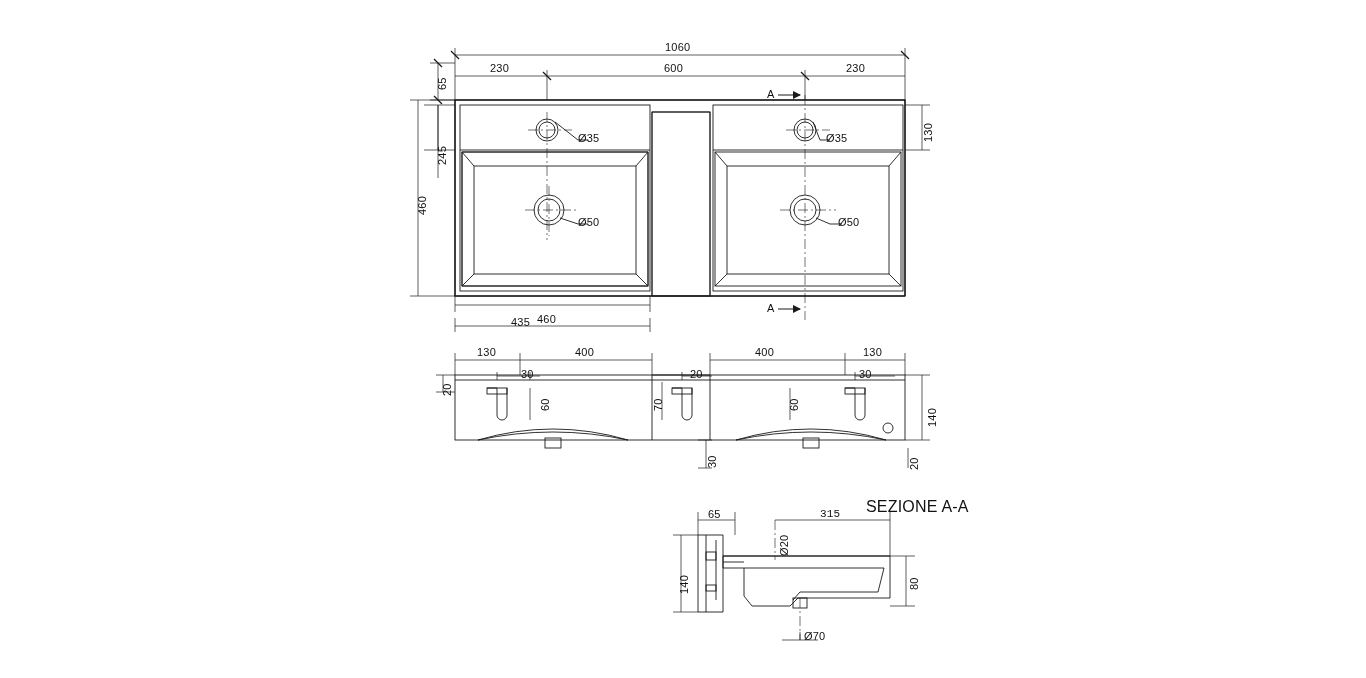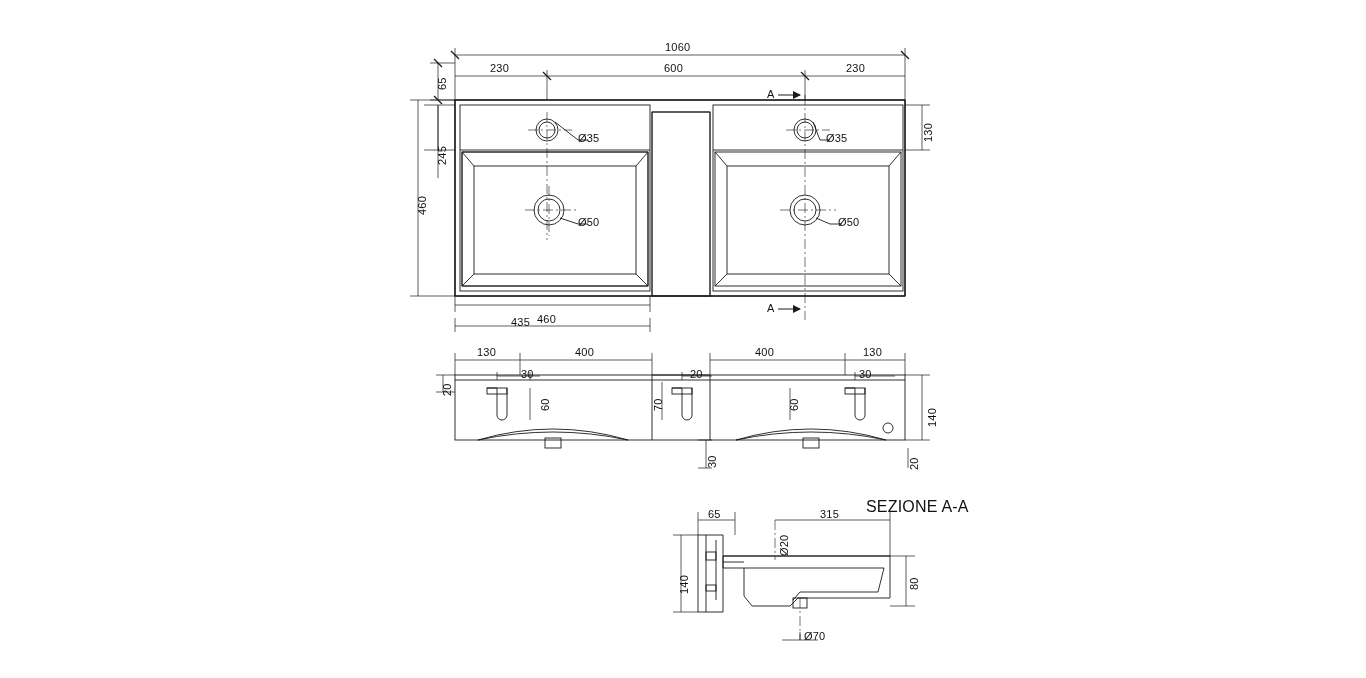--- a/index.html
+++ b/index.html
@@ -287,17 +287,17 @@
 <div class="lbl v" style="left:441px;top:396px;">20</div>
 <div class="lbl v" style="left:539px;top:411px;">60</div>
 <div class="lbl v" style="left:652px;top:411px;">70</div>
 <div class="lbl v" style="left:788px;top:411px;">60</div>
 <div class="lbl v" style="left:706px;top:468px;">30</div>
 <div class="lbl v" style="left:926px;top:427px;">140</div>
 <div class="lbl v" style="left:908px;top:470px;">20</div>
 
 <div class="lbl big" style="left:866px;top:498px;">SEZIONE A-A</div>
 <div class="lbl" style="left:708px;top:508px;">65</div>
-<div class="lbl" style="left:820px;top:508px;">315</div>
+<div class="lbl" style="left:820px;top:508px;font-family:Liberation Mono, monospace;">315</div>
 <div class="lbl v" style="left:778px;top:556px;">Ø20</div>
 <div class="lbl v" style="left:678px;top:594px;">140</div>
 <div class="lbl v" style="left:908px;top:590px;">80</div>
 <div class="lbl" style="left:804px;top:630px;">Ø70</div>
 
 </body></html>

